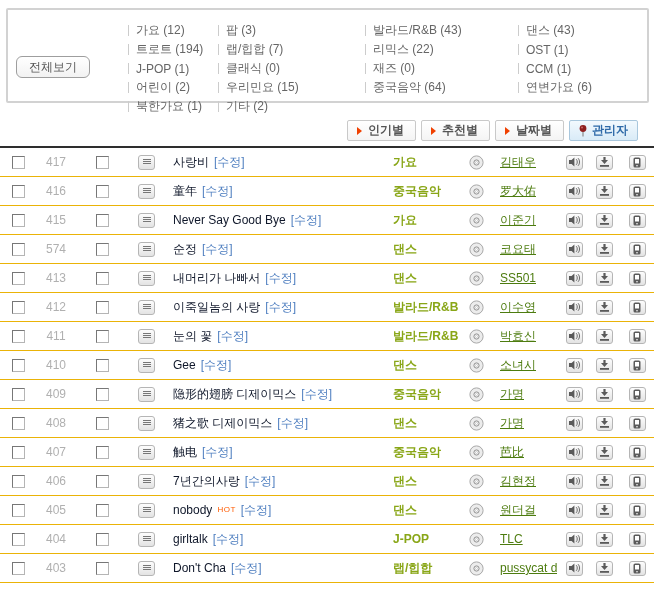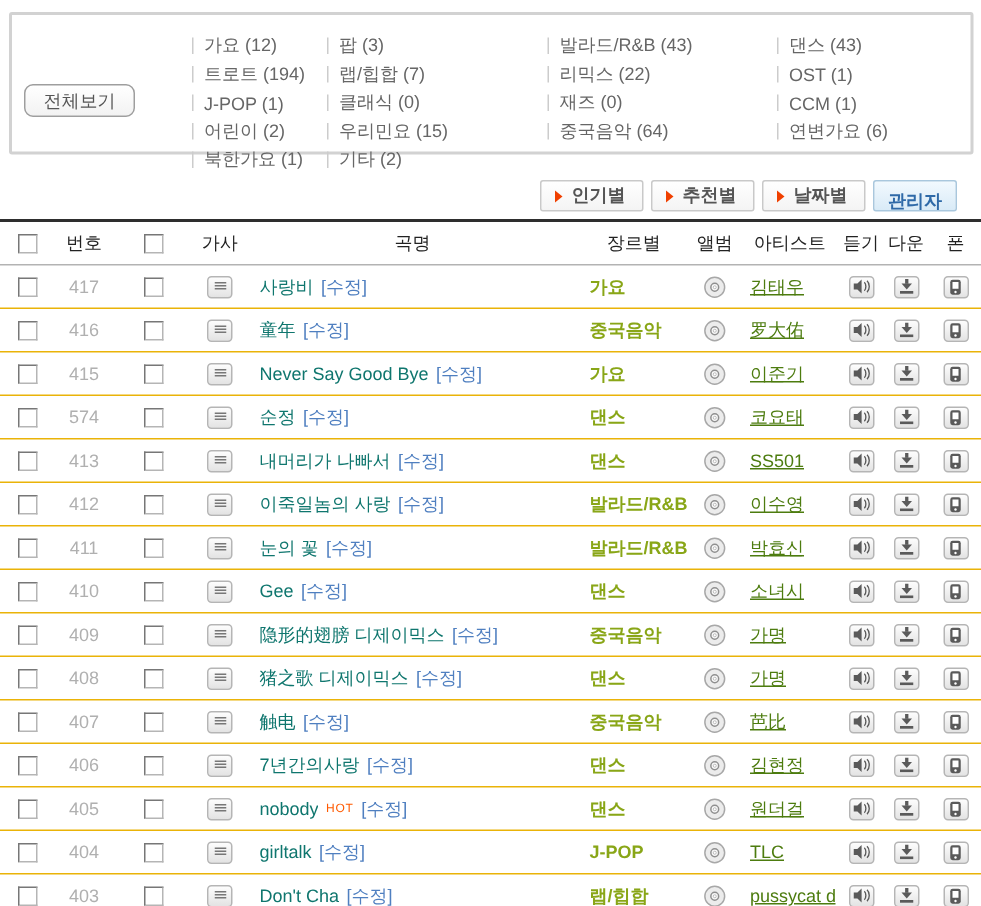--- a/index.html
+++ b/index.html
@@ -32,35 +32,35 @@
   }
   .sort-btn {
     display:inline-flex; align-items:center; gap:6px; height:21px; padding:0 11px 0 9px;
     border:1px solid #c9c9c9; border-radius:2px; background:linear-gradient(#ffffff,#f4f4f4);
     color:#555; font-size:12px; font-weight:bold; font-family:inherit; cursor:pointer;
   }
   .tri { width:0; height:0; border-left:5px solid #f04000; border-top:4px solid transparent; border-bottom:4px solid transparent; }
   .admin-btn {
     display:inline-flex; align-items:center; gap:5px; height:21px; padding:0 9px;
     border:1px solid #a9c7dd; border-radius:2px; background:linear-gradient(#f2f9fe,#d9ebf7);
-    color:#2f6aa8; font-size:12px; font-weight:bold; font-family:inherit; cursor:pointer;flex-direction:column;
+    color:#2f6aa8; font-size:12px; font-weight:bold; font-family:inherit; cursor:pointer;
   }
   
   .table { position:absolute; left:0; top:146px; width:654px; border-top:2px solid #2e2e2e; }
   .tr { display:flex; width:654px; height:29px; border-bottom:1px solid #eab308; align-items:stretch; }
   .tr.head { height:29px; border-bottom:1px solid #b3b3b3; color:#222; }
   .td { display:flex; align-items:center; justify-content:center; }
   .c-chk1{width:36px;} .c-no{width:40px;} .c-chk2{width:52px;} .c-lyr{width:37px;}
   .c-title{width:220px; justify-content:flex-start; padding-left:8px; gap:5px;}
   .c-genre{width:75px; justify-content:flex-start; padding-left:8px;}
   .c-album{width:33px;} .c-artist{width:67px; justify-content:flex-start; padding-left:7px;}
   .c-listen{width:28px;} .c-down{width:32px;} .c-phone{width:34px;}
   .tr.head .c-title, .tr.head .c-genre, .tr.head .c-artist { justify-content:center; padding-left:0; }
   .no { color:#b0b0b0; }
-  .title-text { color:#0f766e; white-space:nowrap; overflow:hidden; }
+  .title-text { color:#0f172a; white-space:nowrap; overflow:hidden; }
   .edit-link { color:#4f7fc0; text-decoration:none; cursor:pointer; white-space:nowrap; }
   .genre-text { color:#89a617; font-weight:bold; white-space:nowrap; }
   .artist-text { color:#4d7c0f; white-space:nowrap; overflow:hidden;text-decoration:underline; }
   .hot-badge { color:#ff5a00; font-size:8px; font-weight:normal; letter-spacing:.5px; position:relative; top:-1px; }
   .chk {
     appearance:none; -webkit-appearance:none; width:13px; height:13px; background:#fff;
     border:1px solid #b5b5b5; border-top-color:#777; border-left-color:#777; cursor:pointer;
   }
   .icon-btn {
     display:inline-flex; align-items:center; justify-content:center;
@@ -177,37 +177,20 @@
       <svg width="8" height="12" viewBox="0 0 8 12">
         <circle cx="4" cy="3.5" r="3.4" fill="#8e1f1f"></circle>
         <circle cx="3" cy="2.6" r="1" fill="#c96a6a"></circle>
         <path d="M4 7v4.5" stroke="#8a8a8a" stroke-width="1.2"></path>
       </svg>
       <span>관리자</span>
     </button>
   </div>
 
   <div class="table">
-    <div class="tr head">
-      <div class="td c-chk1">
-          <input type="checkbox" class="chk" style="">
-        </div>
-      <div class="td c-no">번호</div>
-      <div class="td c-chk2">
-          <input type="checkbox" class="chk" style="">
-        </div>
-      <div class="td c-lyr">가사</div>
-      <div class="td c-title">곡명</div>
-      <div class="td c-genre">장르별</div>
-      <div class="td c-album">앨범</div>
-      <div class="td c-artist">아티스트</div>
-      <div class="td c-listen">듣기</div>
-      <div class="td c-down">다운</div>
-      <div class="td c-phone">폰</div>
-    </div>
     <div id="table-body">
   <div class="tr">
     <div class="td c-chk1">
             <input type="checkbox" class="chk" style="">
           </div>
     <div class="td c-no">
             <span class="no">417</span>
           </div>
     <div class="td c-chk2">
             <input type="checkbox" class="chk" style="">

